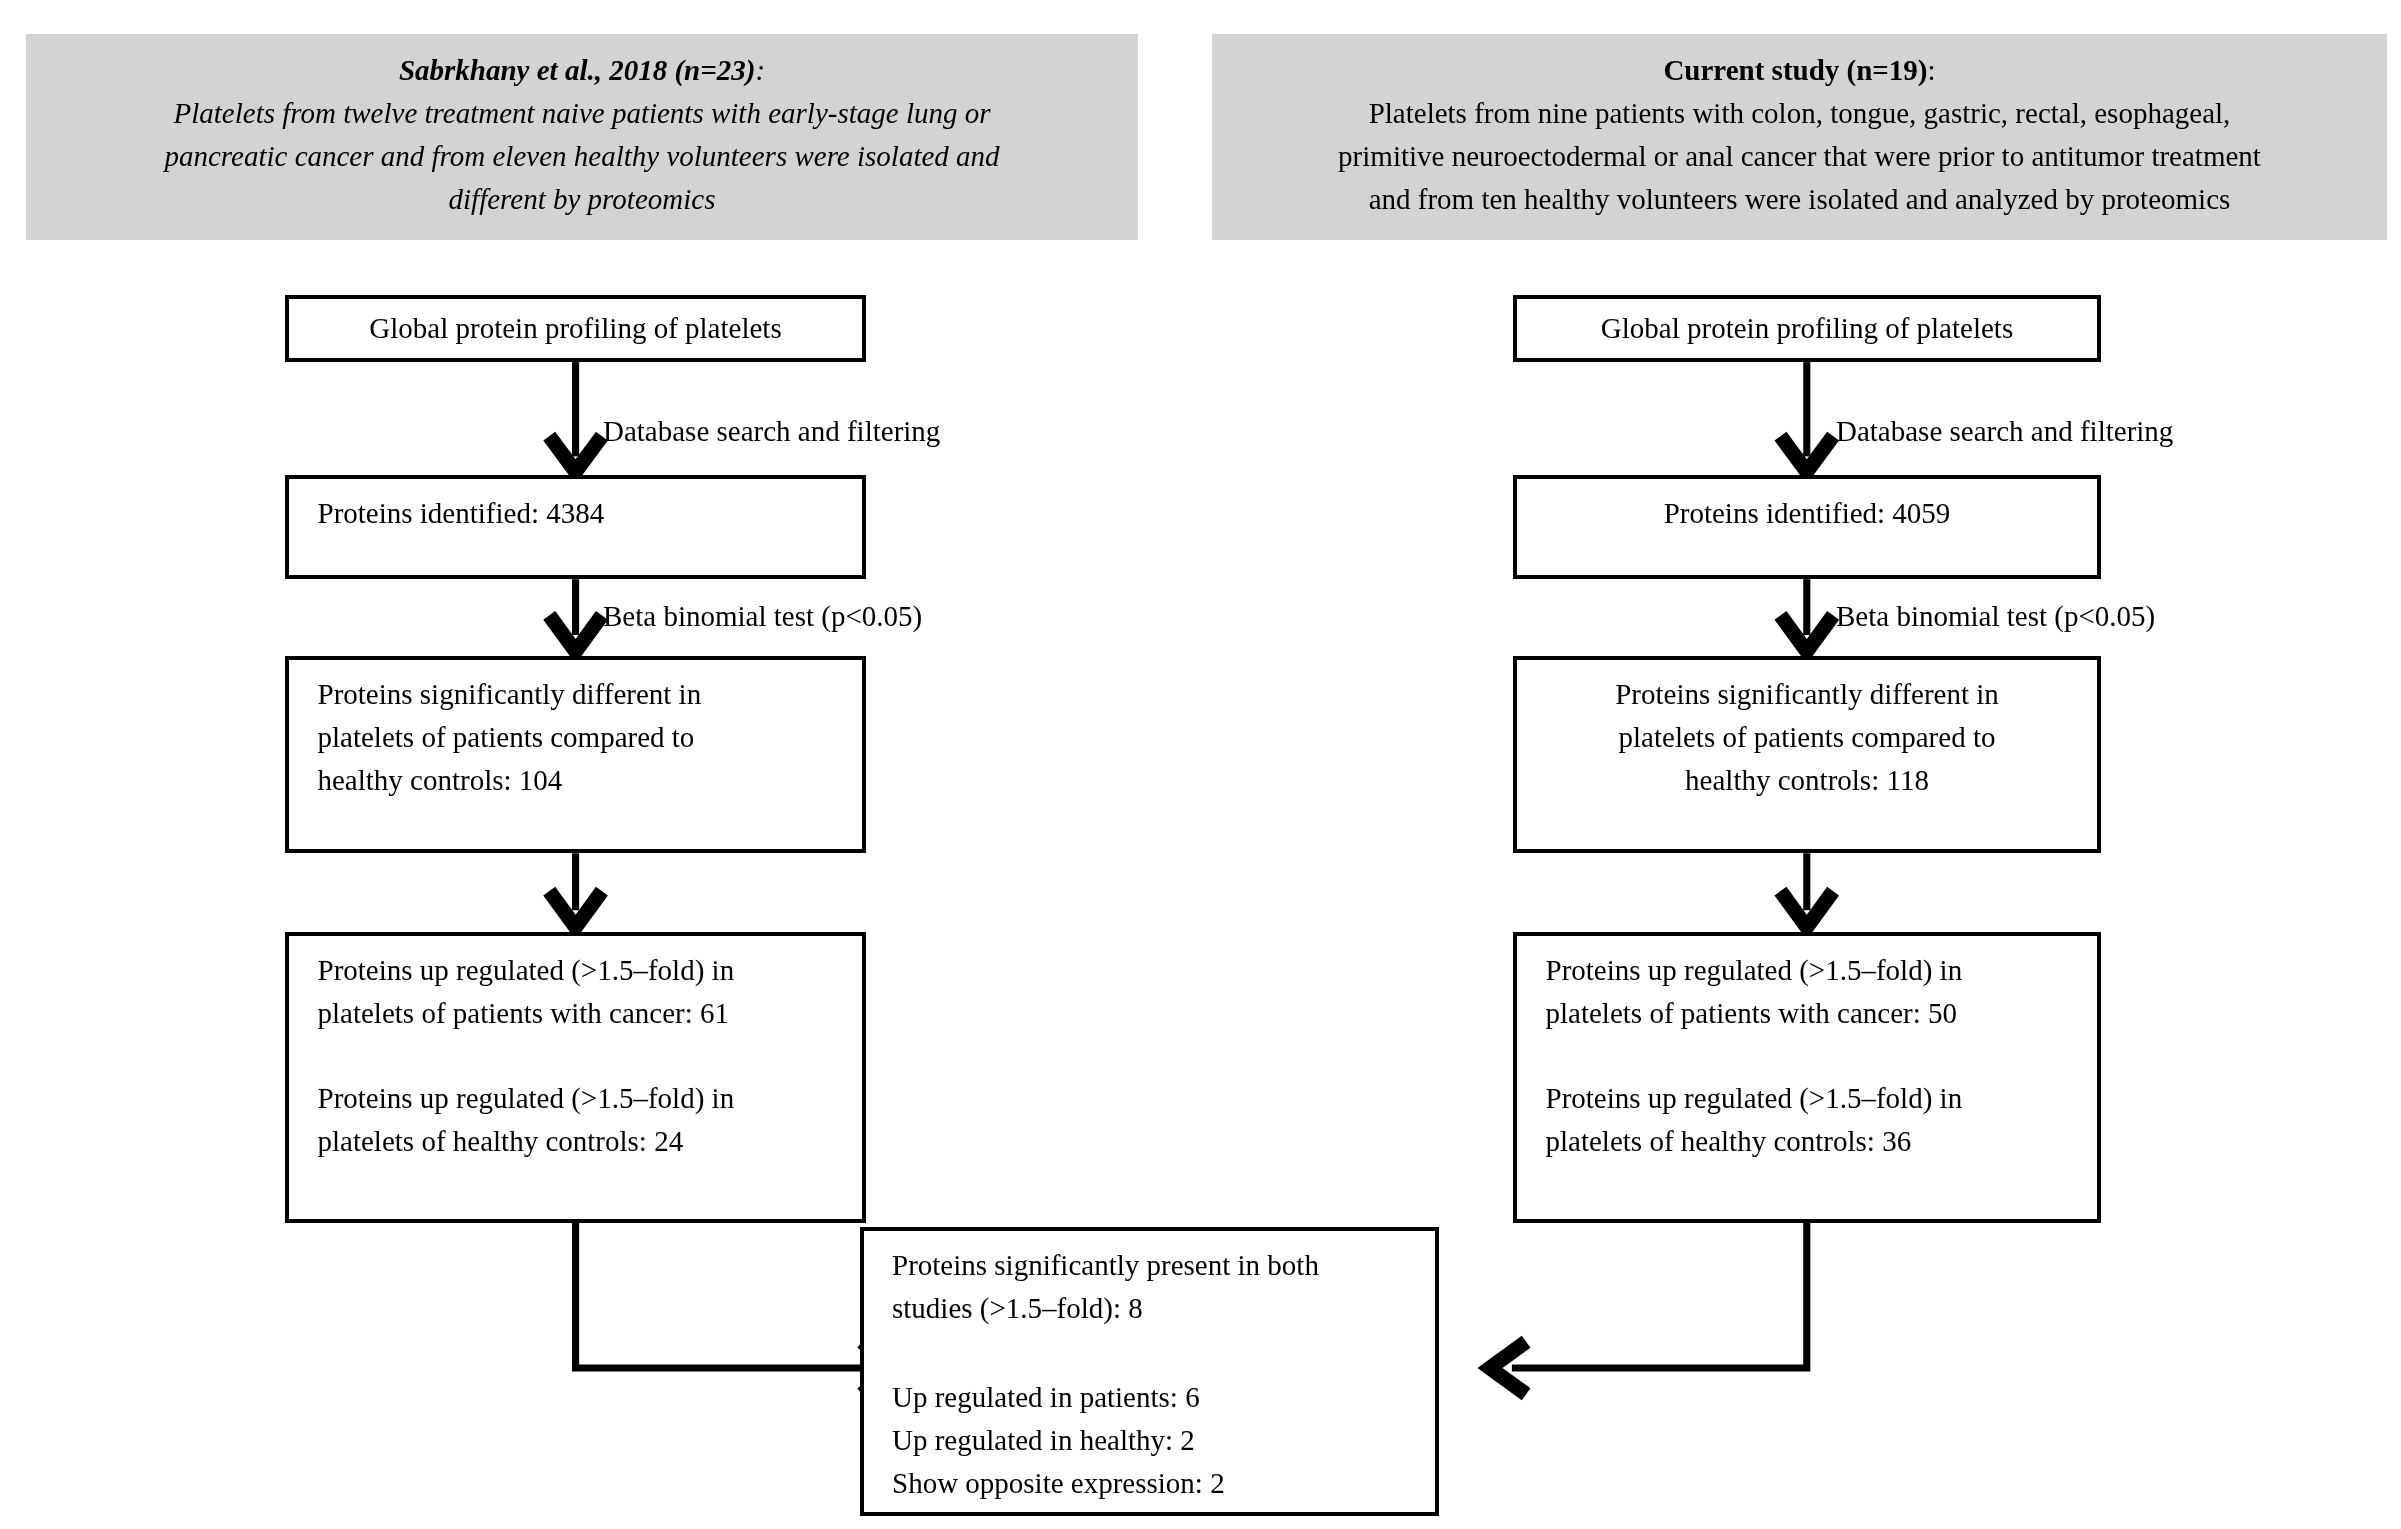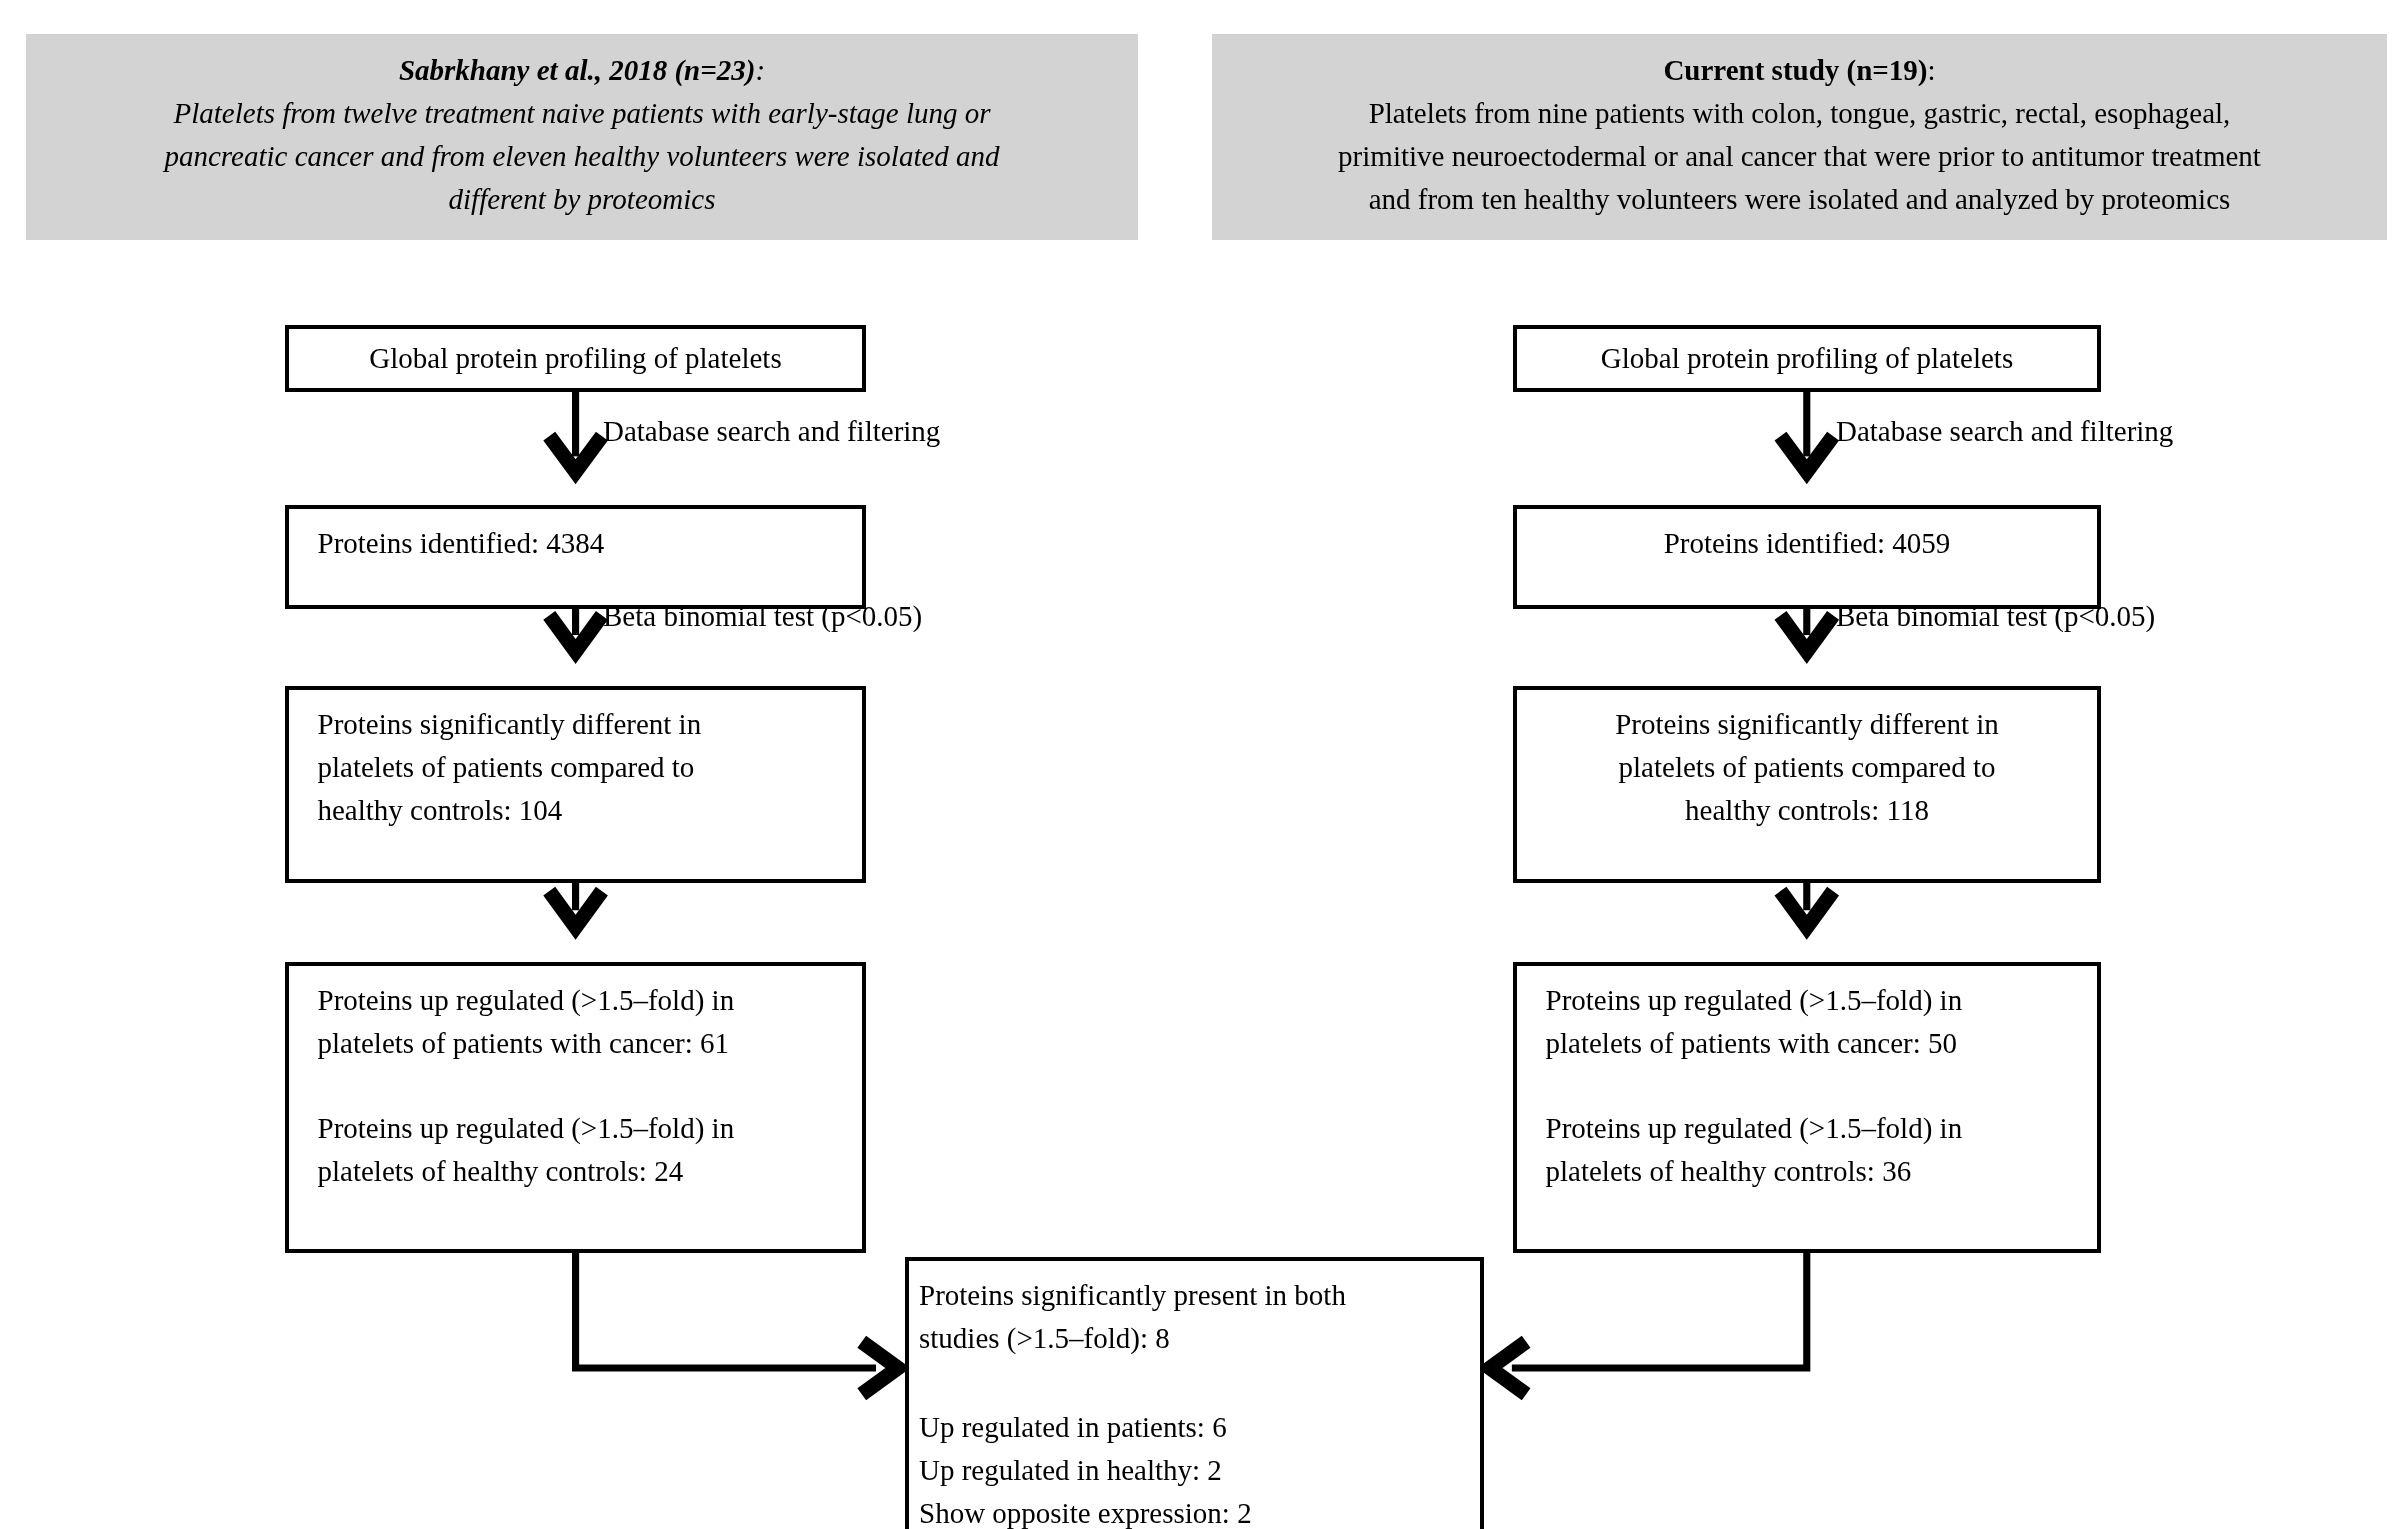--- a/index.html
+++ b/index.html
@@ -8,21 +8,21 @@
   .stage{position:absolute;left:0;top:0;width:2401px;height:1530px;}
 
   
   .study-header{position:absolute;background:#d3d3d3;text-align:center;
         font-size:29px;line-height:43px;padding-top:15.4px;box-sizing:border-box;}
   .study-header .title{font-weight:bold;}
   .hline{white-space:nowrap;}
 
   
   .flowbox{position:absolute;background:#ffffff;border:4.4px solid #000;
-        box-sizing:border-box;font-size:29px;line-height:43px;margin-top:30px;}
+        box-sizing:border-box;font-size:29px;line-height:43px;}
   .center-text{display:flex;align-items:center;justify-content:center;text-align:center;}
   .pad-left{padding:13px 11px 0 28.5px;text-align:left;}
   .pad-center{padding:13px 11px 8px 11px;text-align:center;}
   .para-gap{height:42px;}
   .merge-gap{height:46px;}
 
   
   .arrow-label{position:absolute;font-size:29px;line-height:43px;white-space:nowrap;}
 
   svg.connectors{position:absolute;left:0;top:0;pointer-events:none;}
@@ -114,21 +114,21 @@
   </div>
 
   <div class="flowbox pad-left" style="left:1513px;top:932px;width:588px;height:291px;">
     <div class="hline">Proteins up regulated (&gt;1.5–fold) in</div>
     <div class="hline">platelets of patients with cancer: 50</div>
     <div class="para-gap"></div>
     <div class="hline">Proteins up regulated (&gt;1.5–fold) in</div>
     <div class="hline">platelets of healthy controls: 36</div>
   </div>
 
-  <div class="flowbox pad-left" style="left:905px;top:1227px;width:579px;height:289px;padding-left:10px;">
+  <div class="flowbox pad-left" style="left:860px;top:1227px;width:579px;height:289px;padding-left:28px;">
     <div class="hline">Proteins significantly present in both</div>
     <div class="hline">studies (&gt;1.5–fold): 8</div>
     <div class="merge-gap"></div>
     <div class="hline">Up regulated in patients: 6</div>
     <div class="hline">Up regulated in healthy: 2</div>
     <div class="hline">Show opposite expression: 2</div>
   </div>
 
 </div>
 

